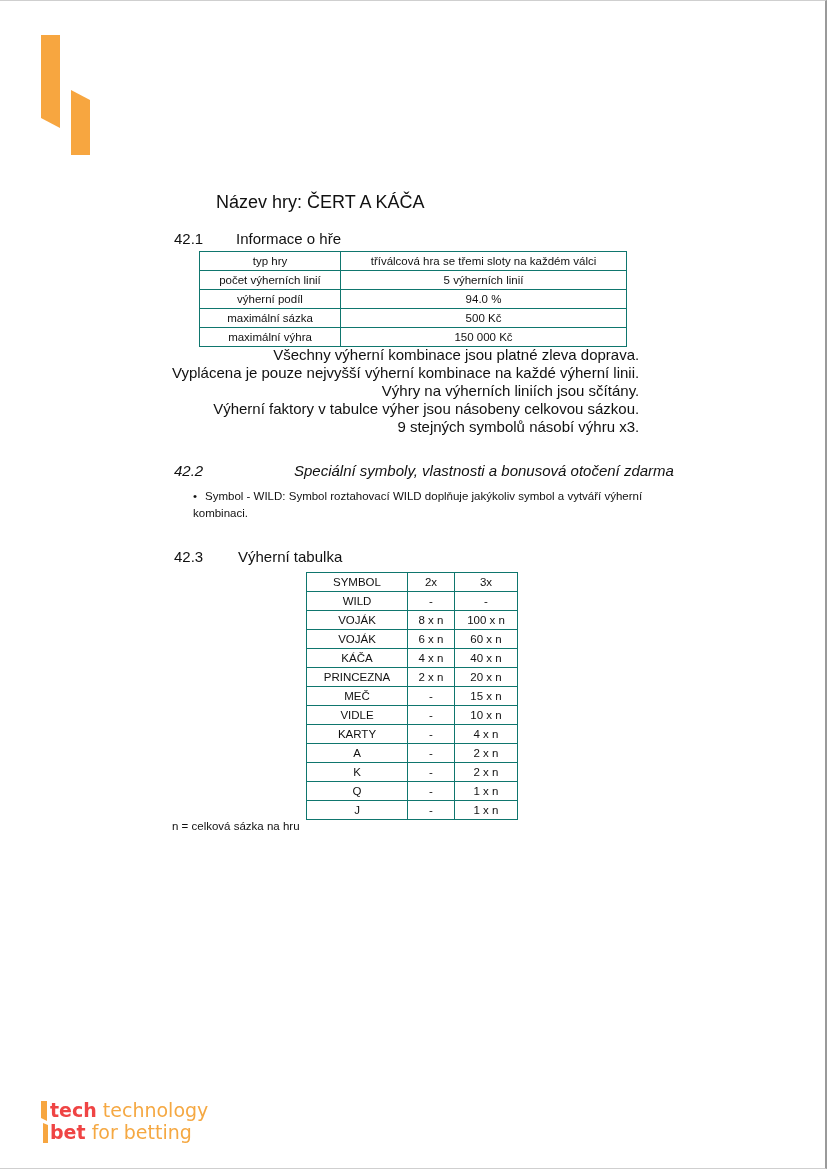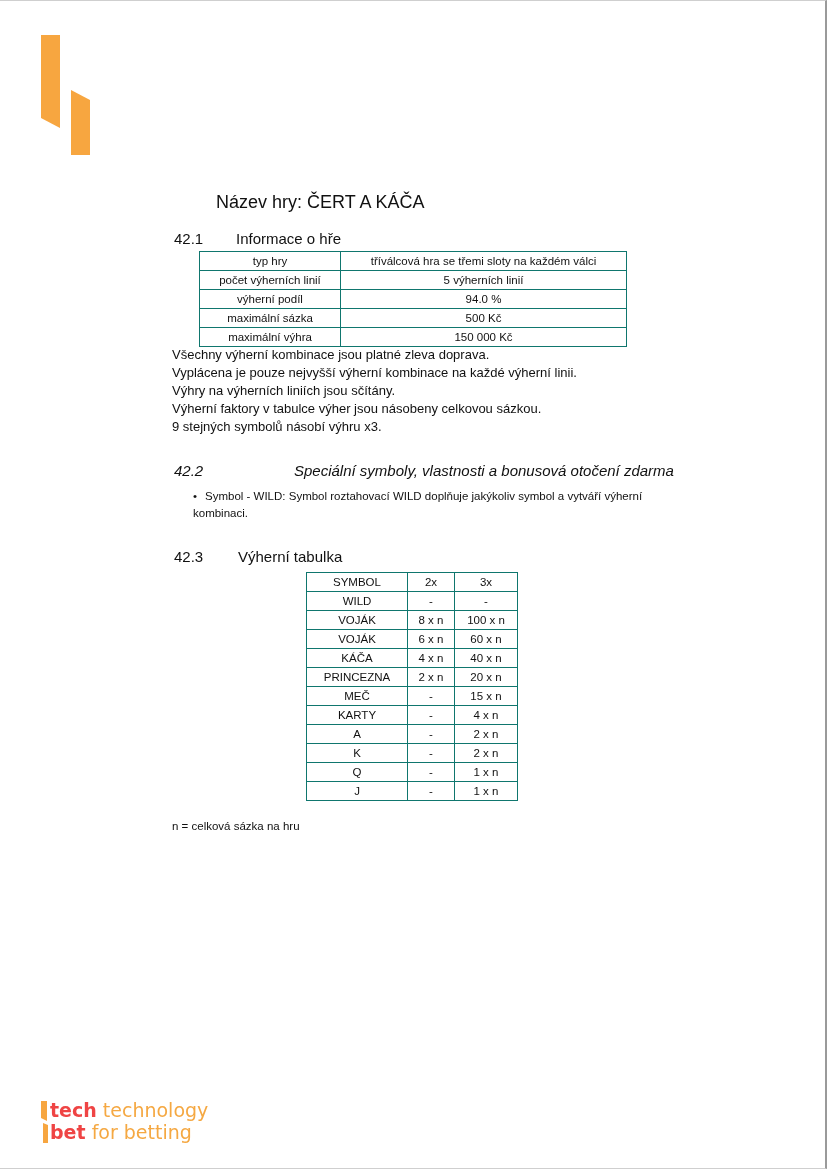--- a/index.html
+++ b/index.html
@@ -17,21 +17,21 @@
     }
     .abs { position: absolute; }
     .logo-top { left: 40px; top: 33px; width: 52px; height: 122px; }
     .title { left: 216px; top: 191px; font-size: 18px; }
     .sec-num { font-size: 15px; margin-top: 8px; }
     .sec-title { font-size: 15px; }
     table.grid { border-collapse: collapse; font-size: 11.5px; }
     table.grid td { border: 1px solid #0f766e; text-align: center; padding: 0 4px; height: 18px; line-height: 18px; white-space: nowrap; }
     .info-table { left: 199px; top: 250px; width: 428px; }
     .info-table td:first-child { width: 132px; }
-    .para { left: 172px; font-size: 13px; line-height: 18px; }
+    .para { left: 172px; font-size: 15px; line-height: 18px; text-align: right; }
     .bullet { left: 193px; top: 487px; font-size: 11.5px; line-height: 17px; width: 470px; }
     .bullet-dot { display: inline-block; width: 12px; }
     .pay-table { left: 306px; top: 571px; width: 212px; }
     .pay-table td { height: 17.4px; line-height: 17.4px; }
     .pay-table td:nth-child(1) { width: 92px; }
     .pay-table td:nth-child(2) { width: 38px; }
     .note { left: 172px; top: 819px; font-size: 11.5px; }
     .brand { left: 41px; top: 1099px; width: 200px; height: 46px; }
     .brand-row { position: absolute; font-size: 19px; line-height: 21px; font-family: "DejaVu Sans", sans-serif; }
     .dark { color: #ef4444; font-weight: bold; }
@@ -130,20 +130,25 @@
         <td>PRINCEZNA</td>
         <td>2 x n</td>
         <td>20 x n</td>
       </tr>
   <tr>
         <td>MEČ</td>
         <td>-</td>
         <td>15 x n</td>
       </tr>
   <tr>
+        <td>VIDLE</td>
+        <td>-</td>
+        <td>10 x n</td>
+      </tr>
+  <tr>
         <td>KARTY</td>
         <td>-</td>
         <td>4 x n</td>
       </tr>
   <tr>
         <td>A</td>
         <td>-</td>
         <td>2 x n</td>
       </tr>
   <tr>

